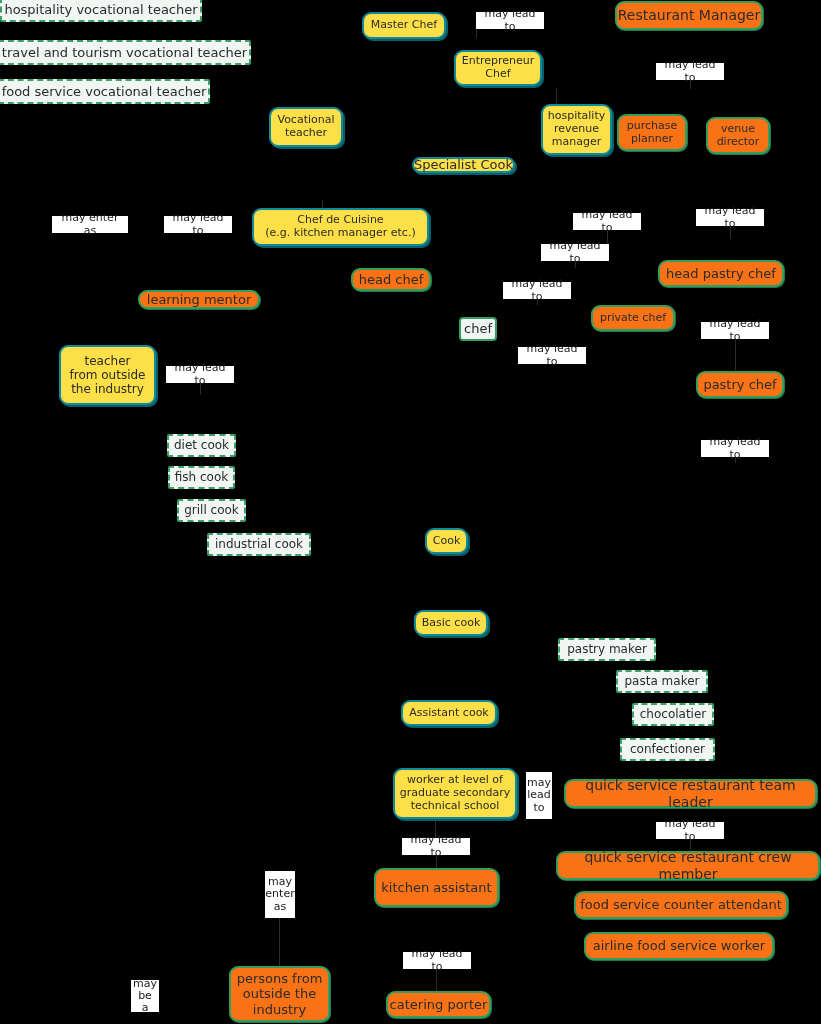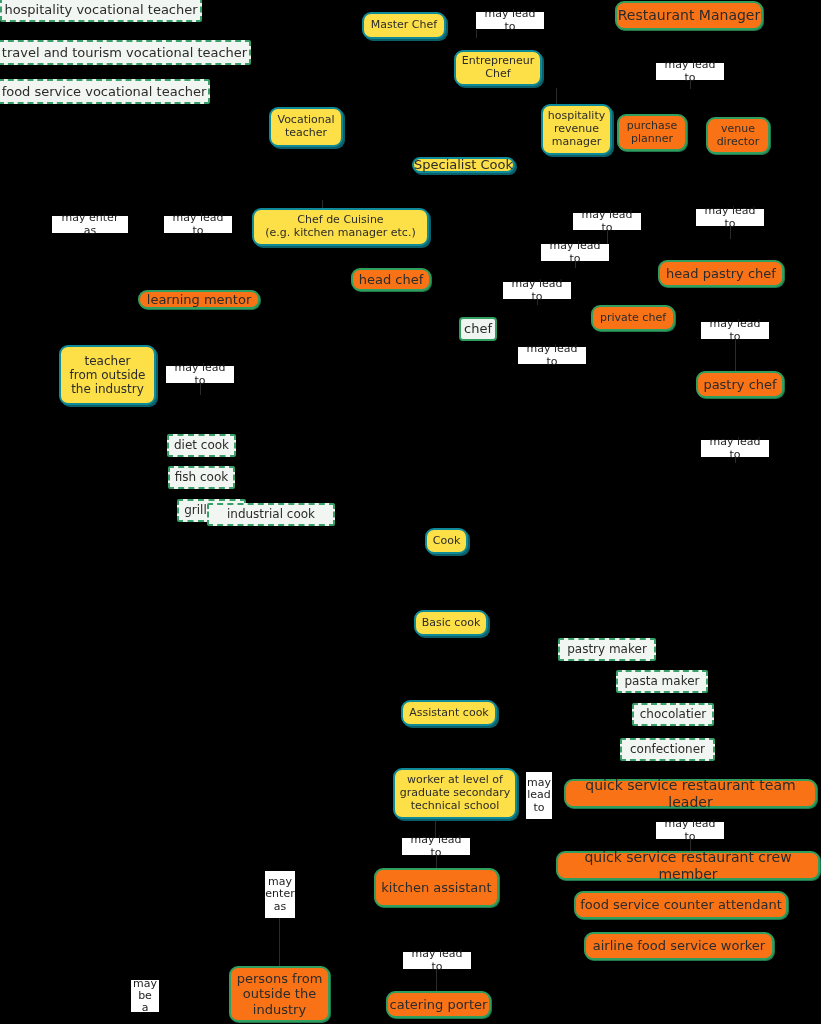--- a/index.html
+++ b/index.html
@@ -120,21 +120,21 @@
     <div class="node n-green" style="left: 138px; top: 290px; width: 122px; height: 19px; font-size: 13px;">learning mentor</div>
     <div class="node n-green-sq" style="left: 459px; top: 317px; width: 38px; height: 24px; font-size: 13px;">chef</div>
     <div class="node n-green" style="left: 591px; top: 305px; width: 84px; height: 26px; font-size: 11px;">private chef</div>
     <div class="node n-teal" style="left: 39px; top: 345px; width: 97px; height: 60px; font-size: 12px;">teacher
 from outside
 the industry</div>
     <div class="node n-green" style="left: 696px; top: 371px; width: 88px; height: 27px; font-size: 13px;">pastry chef</div>
     <div class="node n-dashed" style="left: 167px; top: 434px; width: 69px; height: 23px; font-size: 12px;">diet cook</div>
     <div class="node n-dashed" style="left: 168px; top: 466px; width: 67px; height: 23px; font-size: 12px;">fish cook</div>
     <div class="node n-dashed" style="left: 177px; top: 499px; width: 69px; height: 23px; font-size: 12px;">grill cook</div>
-    <div class="node n-dashed" style="left: 207px; top: 503px; width: 128px; height: 23px; font-size: 12px;">industrial cook</div>
+    <div class="node n-dashed" style="left: 207px; top: 533px; width: 104px; height: 23px; font-size: 12px;">industrial cook</div>
     <div class="node n-teal" style="left: 405px; top: 528px; width: 43px; height: 26px; font-size: 11px;">Cook</div>
     <div class="node n-teal" style="left: 394px; top: 610px; width: 74px; height: 26px; font-size: 11px;">Basic cook</div>
     <div class="node n-dashed" style="left: 558px; top: 638px; width: 98px; height: 23px; font-size: 12px;">pastry maker</div>
     <div class="node n-dashed" style="left: 616px; top: 670px; width: 92px; height: 23px; font-size: 12px;">pasta maker</div>
     <div class="node n-dashed" style="left: 632px; top: 703px; width: 82px; height: 23px; font-size: 12px;">chocolatier</div>
     <div class="node n-dashed" style="left: 620px; top: 738px; width: 95px; height: 23px; font-size: 12px;">confectioner</div>
     <div class="node n-teal" style="left: 381px; top: 700px; width: 96px; height: 26px; font-size: 11px;">Assistant cook</div>
     <div class="node n-teal" style="left: 373px; top: 768px; width: 124px; height: 51px; font-size: 11px;">worker at level of
 graduate secondary
 technical school</div>

